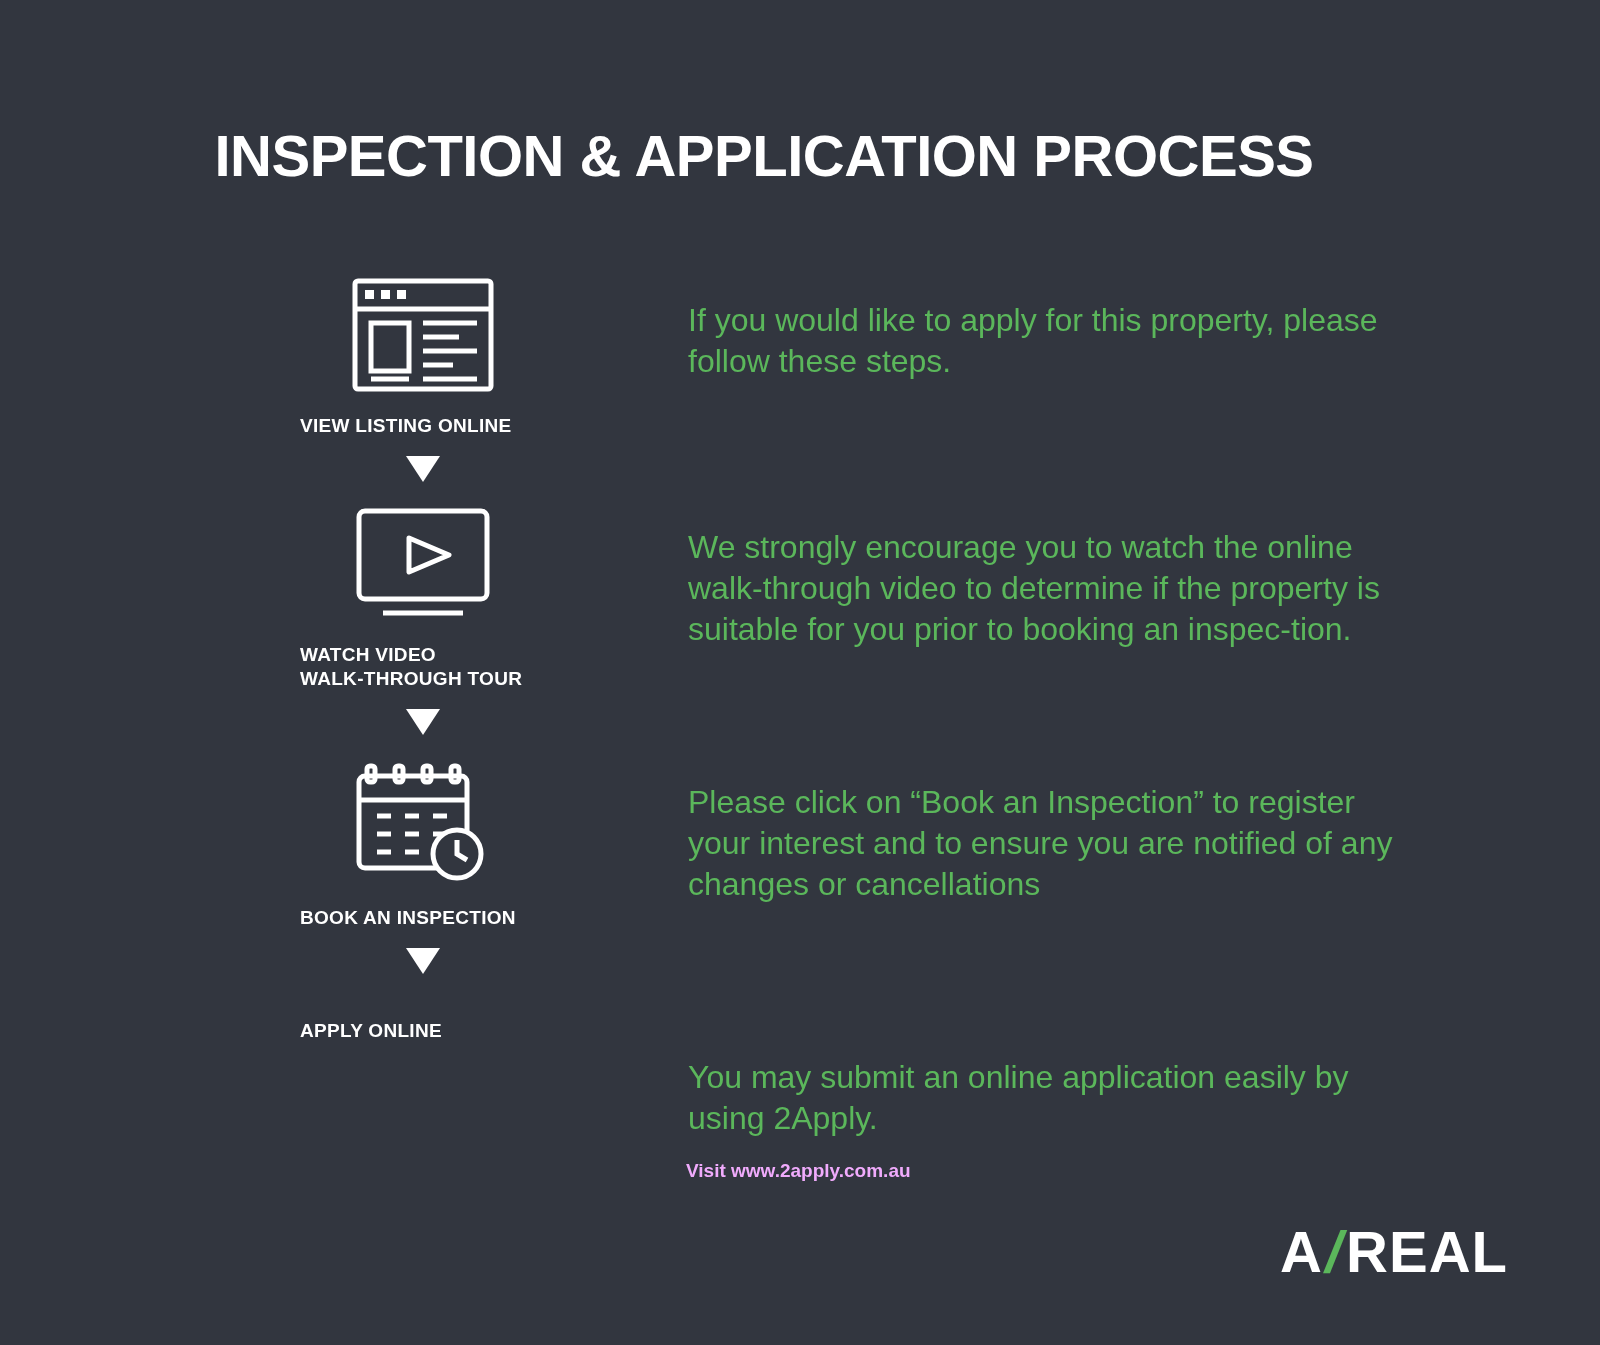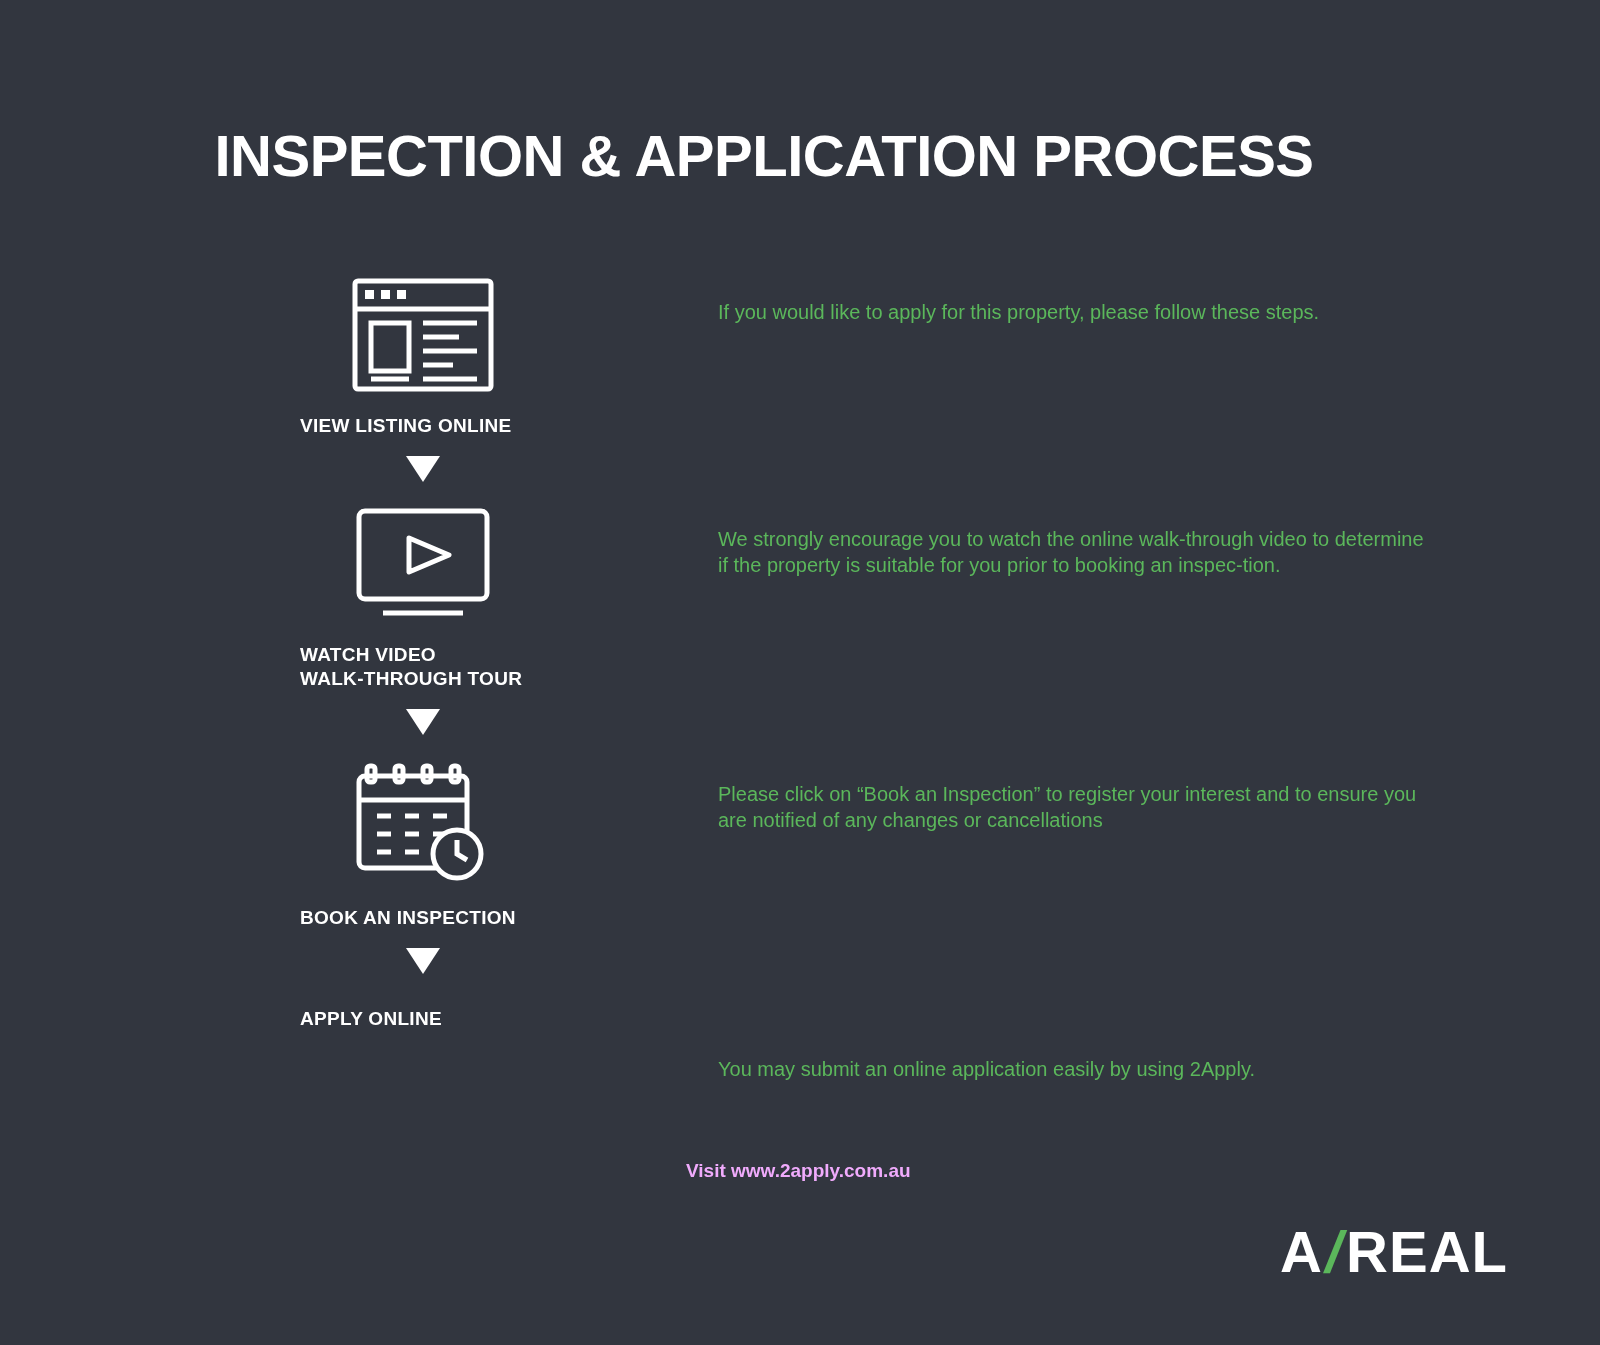--- a/index.html
+++ b/index.html
@@ -59,24 +59,24 @@
   .arrow {
     width: 245px;
     display: flex;
     justify-content: center;
     align-items: center;
   }
   .arrow svg { display: block; }
 
   .desc {
     position: absolute;
-    left: 718px;
+    left: 688px;
     width: 720px;
     color: #5bb75b;
-    font-size: 20px;
+    font-size: 32px;
     line-height: 1.28;
     font-family: "Liberation Sans", sans-serif;
   }
   .desc.d1 { top: 300px; }
   .desc.d2 { top: 527px; }
   .desc.d3 { top: 782px; }
   .desc.d4 { top: 1057px; }
   .visit {
     position: absolute;
     left: 686px;
@@ -190,21 +190,21 @@
       <div class="step-label">BOOK AN INSPECTION</div>
     </div>
 
     <div class="arrow" style="height:60px;">
       <svg width="34" height="26" viewBox="0 0 34 26">
           <polygon points="0,0 34,0 17,26" fill="#ffffff"></polygon>
         </svg>
     </div>
 
     <div class="step">
-      <div class="step-label" style="margin-top:16px;">APPLY ONLINE</div>
+      <div class="step-label" style="margin-top:28px;">APPLY ONLINE</div>
     </div>
 
   </div>
 
   <div class="logo">
     <span>A</span>
     <span class="slash">/</span>
     <span>REAL</span>
   </div>
 

